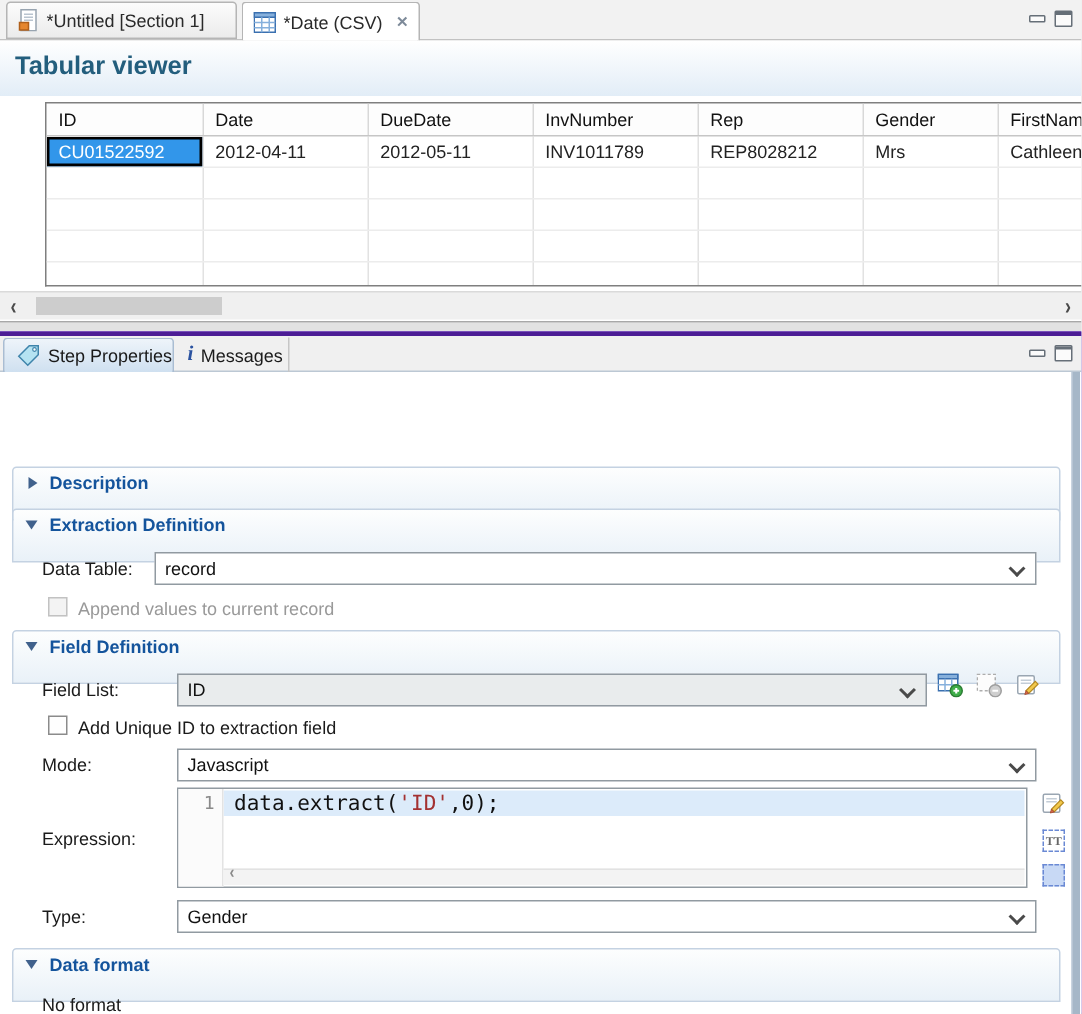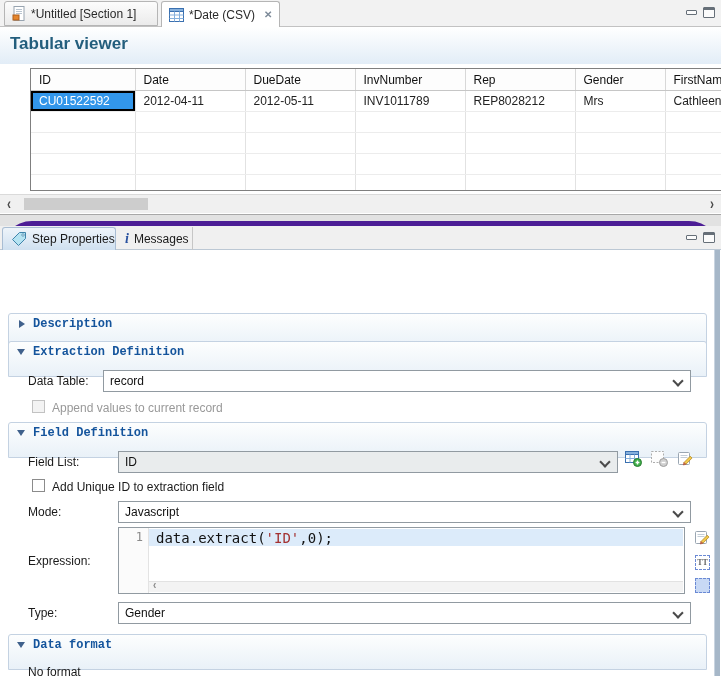--- a/index.html
+++ b/index.html
@@ -26,34 +26,34 @@
   .dt table{border-collapse:collapse;table-layout:fixed;width:754px;}
   .dt th{height:21px;font-weight:normal;text-align:left;padding:0 0 0 8px;font-size:12px;color:#111;border-right:1px solid #d8d8d8;border-bottom:1px solid #c6c6c6;background:#fdfdfd;white-space:nowrap;overflow:hidden;}
   .dt td{height:20px;padding:0 0 0 8px;font-size:12px;color:#222;border-right:1px solid #e2e2e2;border-bottom:1px solid #ececec;white-space:nowrap;overflow:hidden;}
   .dt td.sel{background:#3296ea;color:#fff;box-shadow:inset 0 0 0 2px #000;}
 
   .hscroll{position:absolute;left:0;top:194px;width:721px;height:19px;background:#f0f0f0;border-top:1px solid #dadada;box-sizing:border-box;}
   .scroll-arrow{position:absolute;top:1px;font-size:12px;font-weight:bold;color:#4a4a4a;transform:scaleY(1.3);line-height:16px;}
   .hthumb{position:absolute;left:24px;top:3px;width:124px;height:12px;background:#cdcdcd;}
 
   
-  .panel{position:absolute;left:0;top:221px;width:721px;height:455px;background:#6d28d9;border-top:5px solid #4c1d95;border-bottom:1px solid #9aa0a6;box-sizing:border-box;border-radius:32px;}
+  .panel{position:absolute;left:0;top:221px;width:721px;height:455px;background:#6d28d9;border-top:3px solid #4c1d95;border-bottom:1px solid #9aa0a6;box-sizing:border-box;}
   .ptabbar{position:absolute;left:0;top:0;width:721px;height:24px;background:#f0f0f0;border-bottom:1px solid #bcc8d4;box-sizing:border-box;}
   .ptab{position:absolute;top:1px;height:23px;display:flex;align-items:center;gap:5px;padding:0 8px;box-sizing:border-box;}
   .ptab.active{background:linear-gradient(180deg,#eef4fa,#cfe0f0);border:1px solid #a9bdd3;border-bottom:none;border-radius:3px 3px 0 0;}
   .ptab.plain{border-right:1px solid #c6c6c6;}
   .ptab-label{font-size:12px;color:#1a1a1a;white-space:nowrap;}
   .info-i{font-family:"Liberation Serif", serif;font-style:italic;font-weight:bold;font-size:14px;color:#2a52a0;}
 
   .pcontent{position:absolute;left:0;top:24px;width:721px;height:431px;background:#fff;}
   .pheader{position:absolute;left:0;top:0;width:721px;height:38px;background:linear-gradient(180deg,#ffffff,#e2edf7);}
   .help{position:absolute;left:697px;top:11px;width:17px;height:17px;border-radius:50%;background:linear-gradient(180deg,#e8f2fb,#8fb8e0);border:2px solid #4f80bc;box-sizing:border-box;color:#fff;font-weight:bold;font-size:10px;text-align:center;line-height:13px;}
   .vstrip{position:absolute;left:714px;top:0;width:6px;height:431px;background:#a6b7c8;border-left:1px solid #c9d4e0;box-sizing:border-box;}
 
-  .secbar{position:absolute;left:8px;width:699px;height:36px;border:1px solid #c4d2e2;border-radius:3px 3px 0 0;background:linear-gradient(180deg,#fdfefe,#e9f1f8);box-sizing:border-box;font-family:Liberation Mono, monospace;}
+  .secbar{position:absolute;left:8px;width:699px;height:36px;border:1px solid #c4d2e2;border-radius:3px 3px 0 0;background:linear-gradient(180deg,#fdfefe,#e9f1f8);box-sizing:border-box;}
   .tri-r{position:absolute;left:10px;top:6px;width:0;height:0;border-left:6px solid #40618c;border-top:4px solid transparent;border-bottom:4px solid transparent;}
   .tri-d{position:absolute;left:8px;top:7px;width:0;height:0;border-top:6px solid #40618c;border-left:4px solid transparent;border-right:4px solid transparent;}
   .sectitle{position:absolute;left:24px;top:3px;font-size:12px;font-weight:bold;color:#14549c;white-space:nowrap;}
 
   .lbl{position:absolute;font-size:12px;color:#1a1a1a;white-space:nowrap;}
   .lbl.dis{color:#999;}
   .combo{position:absolute;height:22px;border:1px solid #919aa1;background:#fff;box-sizing:border-box;}
   .combo.gray{background:#e9eced;}
   .combo .ct{position:absolute;left:6px;top:3px;font-size:12px;color:#111;white-space:nowrap;}
   .cvn{position:absolute;right:8px;top:6px;width:6px;height:6px;border-right:2px solid #4a4a4a;border-bottom:2px solid #4a4a4a;transform:rotate(45deg);}

